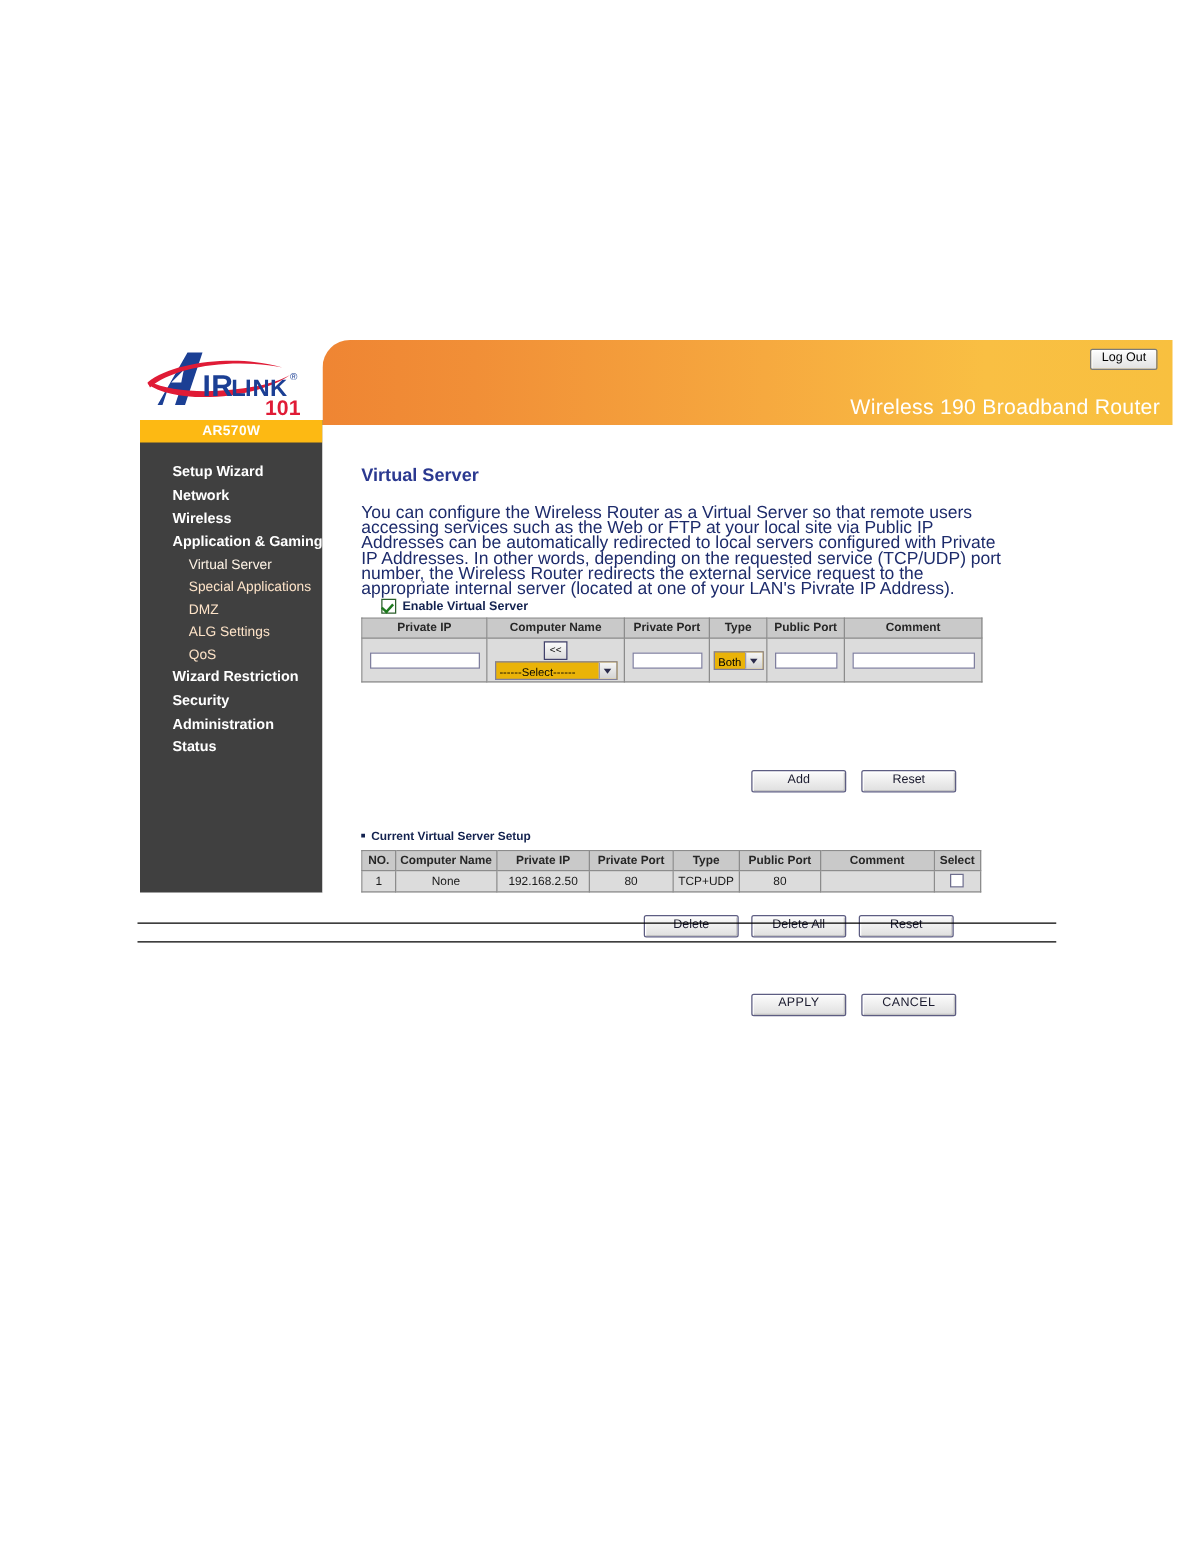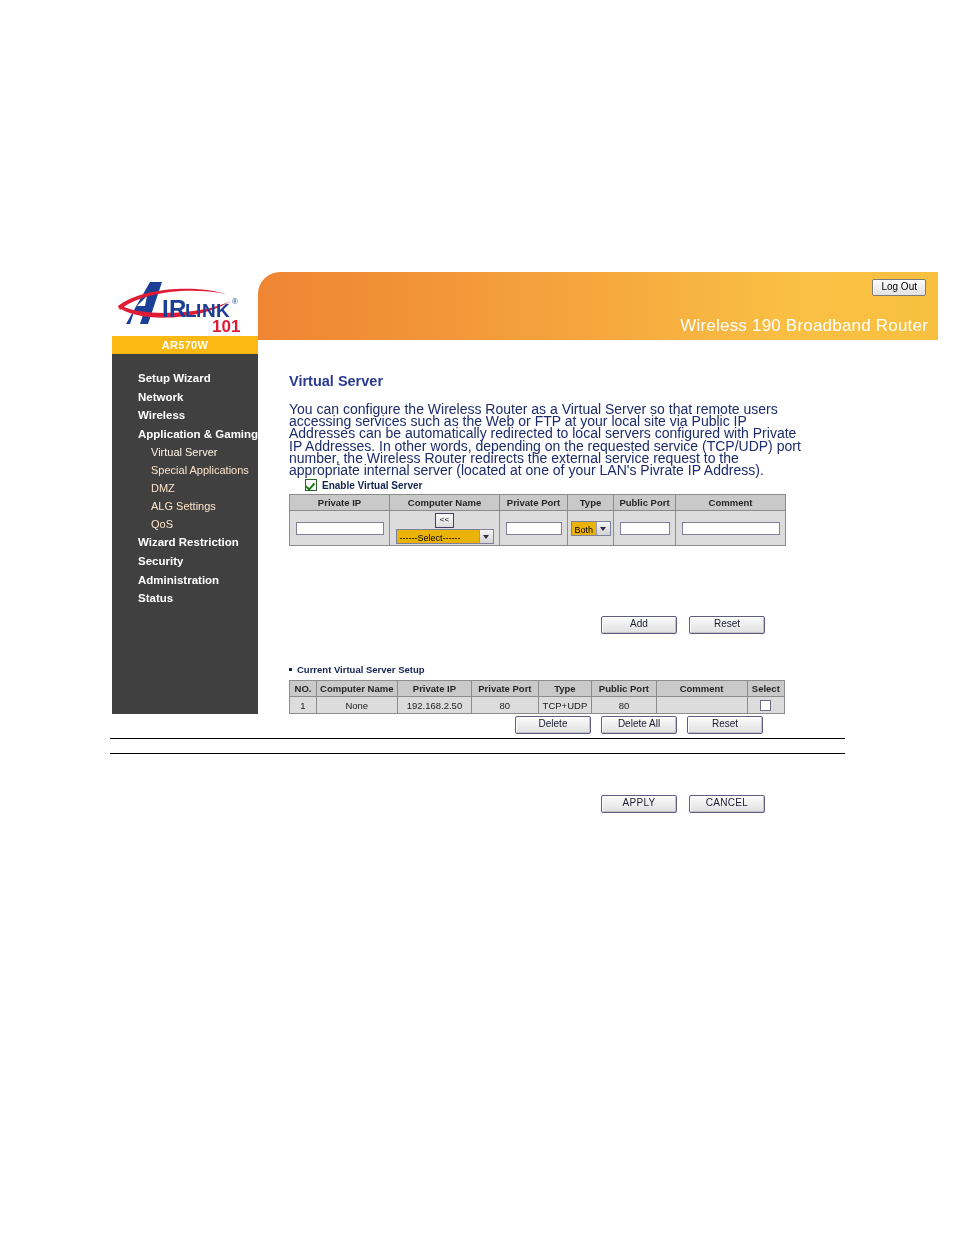--- a/index.html
+++ b/index.html
@@ -328,21 +328,21 @@
     border: 1px solid #6d6d8c;
     background: #ffffff;
     display: inline-block;
     cursor: pointer;
     vertical-align: middle;
   }
 
   #delete-row {
     position: absolute;
     left: 257px;
-    top: 376px;
+    top: 392px;
     display: flex;
     gap: 10px;
   }
   #delete-row .btn { width: 74px; }
 
   #apply-row {
     position: absolute;
     left: 343px;
     top: 407px;
     display: flex;

